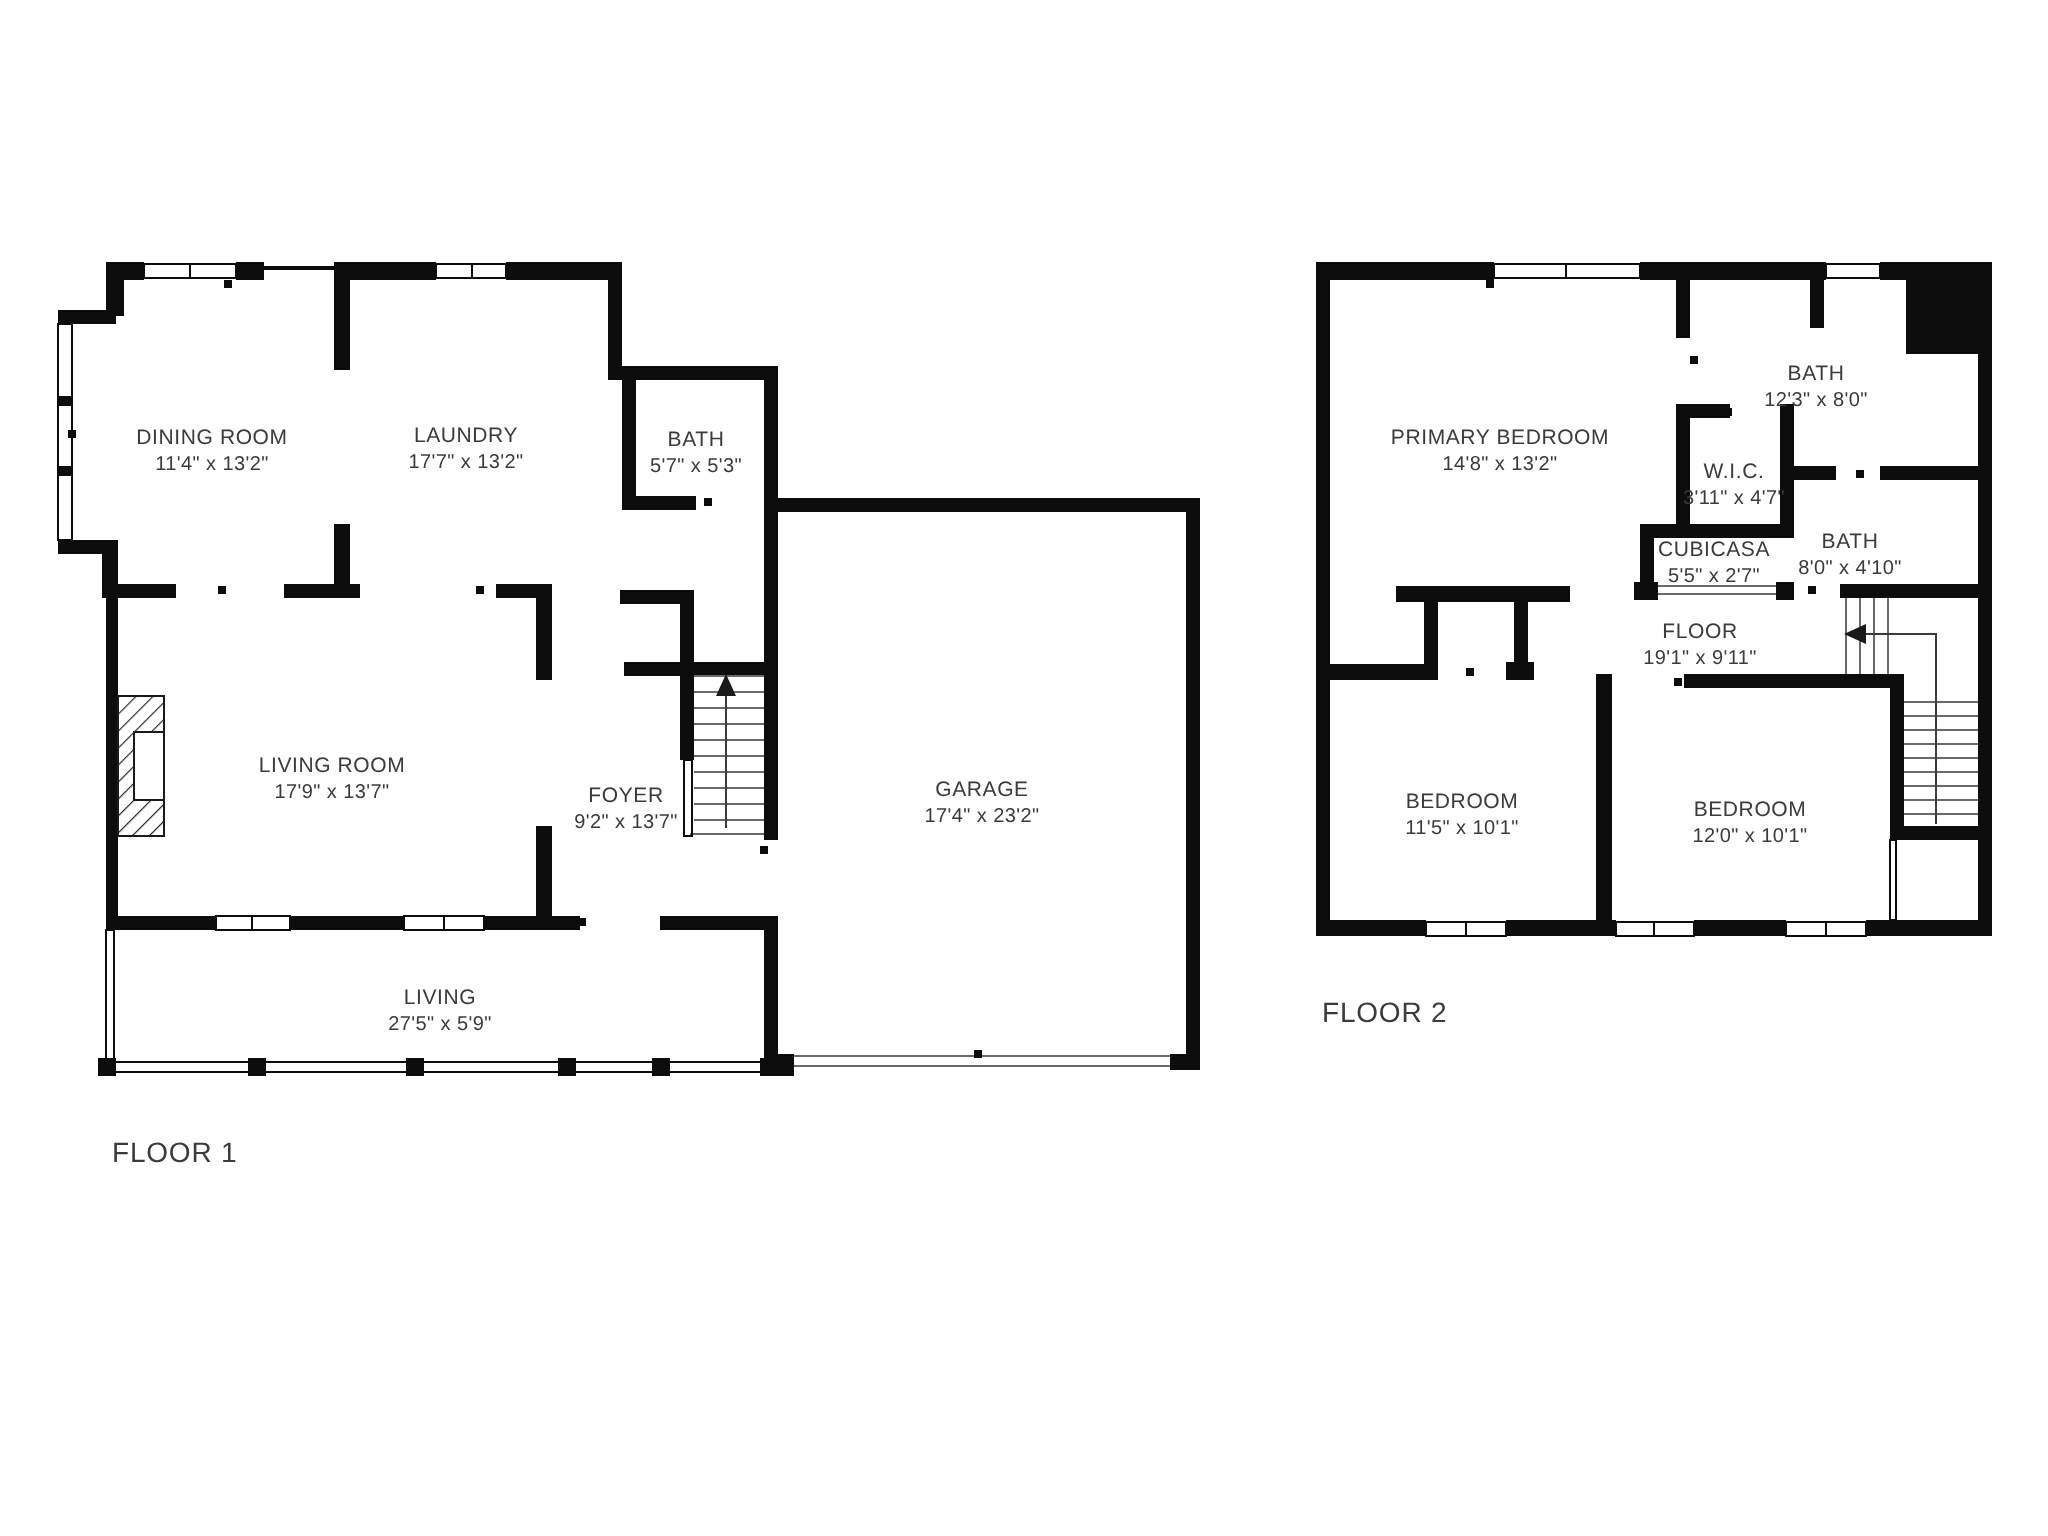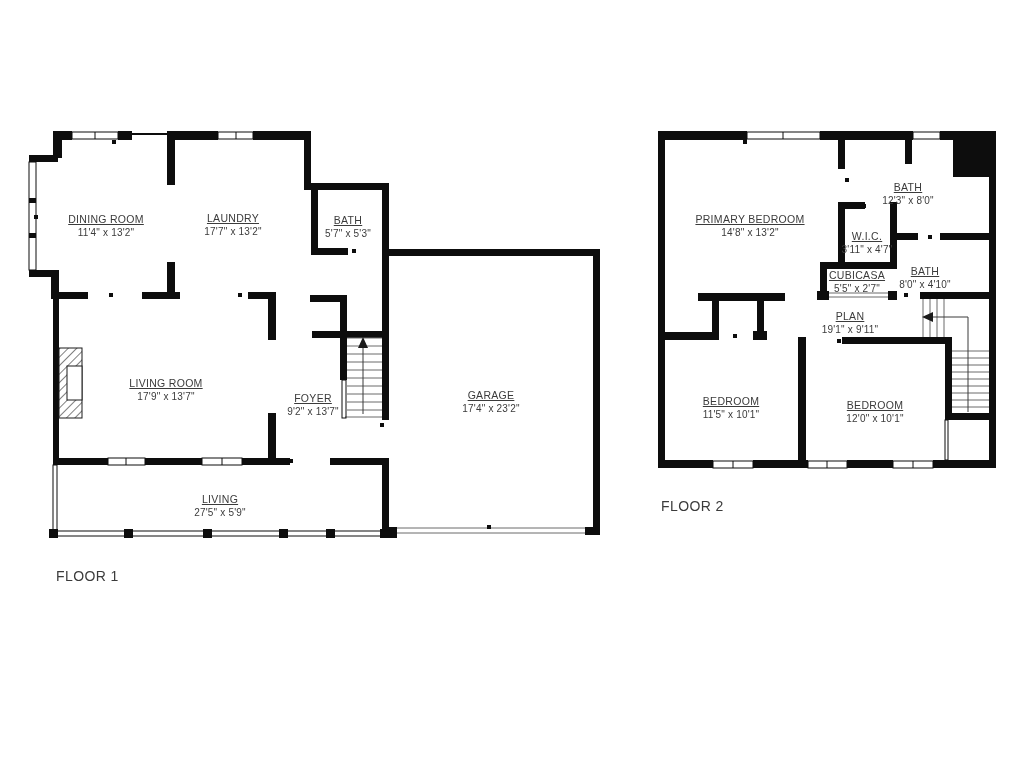--- a/index.html
+++ b/index.html
@@ -14,21 +14,21 @@
   .wall{fill:var(--wall);}
   .win{fill:#ffffff;stroke:var(--wall);stroke-width:1;}
   .mull{stroke:var(--wall);stroke-width:1;}
   .thin{fill:none;stroke:var(--wall);stroke-width:1;}
   .tread{stroke:#6a6a6a;stroke-width:1;}
   .arrowline{stroke:#3a3a3a;stroke-width:1;fill:none;}
   .arrowhead{fill:#1a1a1a;}
   .tick{fill:var(--wall);}
   .room-label{position:absolute;transform:translate(-50%,-50%);text-align:center;
               color:var(--label);white-space:nowrap;line-height:13px;}
-  .room-name{font-size:10.5px;letter-spacing:0.3px;text-decoration:underline;}
+  .room-name{font-size:10.5px;letter-spacing:0.3px;}
   .room-dims{font-size:10px;letter-spacing:0.2px;}
   .floor-label{position:absolute;color:var(--label);font-size:14px;letter-spacing:0.4px;}
   .footer-note{position:absolute;left:0;right:0;top:735px;text-align:center;
                color:var(--footer);font-size:9.5px;letter-spacing:0.4px;}
 </style>
 </head>
 <body>
 
 <div id="canvas">
 
@@ -300,21 +300,21 @@
   </div>
   <div class="room-label" style="left:857px;top:282px">
     <div class="room-name">CUBICASA</div>
     <div class="room-dims">5'5" x 2'7"</div>
   </div>
   <div class="room-label" style="left:925px;top:278px">
     <div class="room-name">BATH</div>
     <div class="room-dims">8'0" x 4'10"</div>
   </div>
   <div class="room-label" style="left:850px;top:323px">
-    <div class="room-name">PLAN</div>
+    <div class="room-name">FLOOR</div>
     <div class="room-dims">19'1" x 9'11"</div>
   </div>
   <div class="room-label" style="left:731px;top:408px">
     <div class="room-name">BEDROOM</div>
     <div class="room-dims">11'5" x 10'1"</div>
   </div>
   <div class="room-label" style="left:875px;top:412px">
     <div class="room-name">BEDROOM</div>
     <div class="room-dims">12'0" x 10'1"</div>
   </div>

